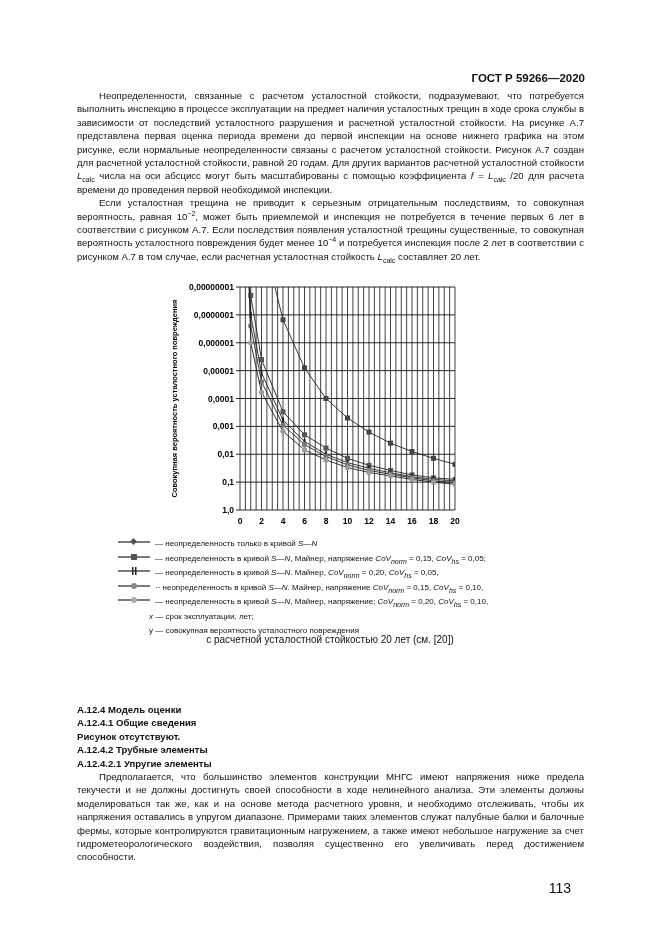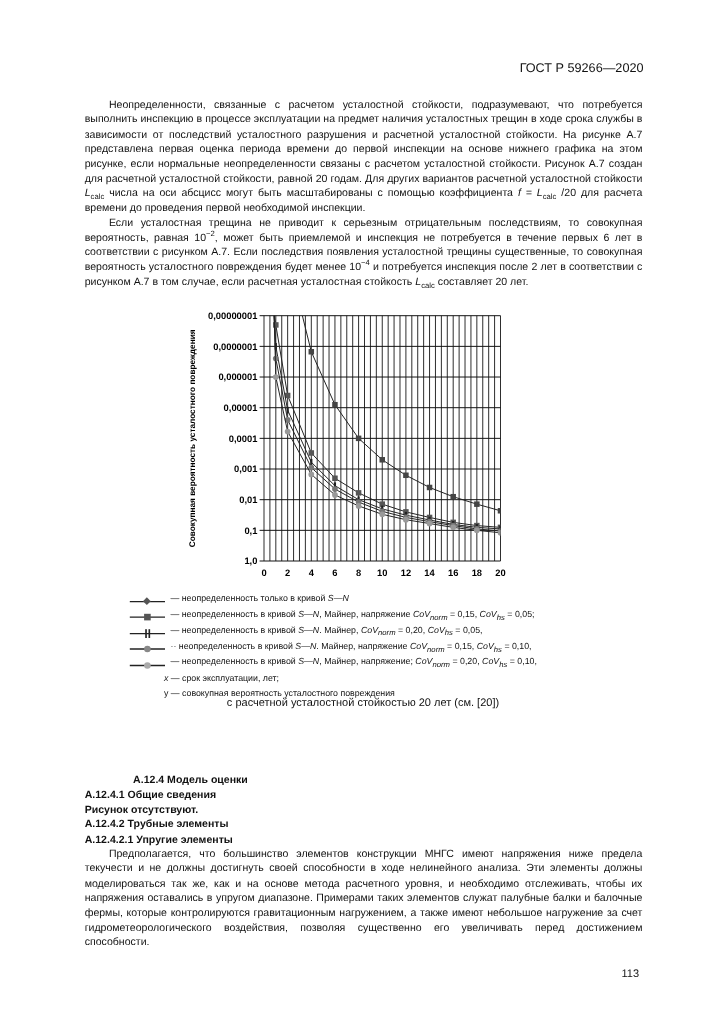--- a/index.html
+++ b/index.html
@@ -1,32 +1,32 @@
 <!DOCTYPE html>
 <html><head>
 <meta charset="utf-8">
 <style>
   html, body { margin:0; padding:0; background:#fff; }
   body { width:661px; height:935px; position:relative; overflow:hidden;
          font-family:"Liberation Sans", sans-serif; color:#111; font-size:9.6px; }
-  .hdr { position:absolute; right:76px; top:56px; font-weight:normal; font-size:11.5px; }
+  .hdr { position:absolute; right:76px; top:72px; font-weight:bold; font-size:11.5px; }
   .para { position:absolute; left:77px; width:507px; line-height:13.4px; text-align:justify; }
   .para p { margin:0; text-indent:22px; }
   sub, sup { font-size:7px; line-height:0; }
   .chart { position:absolute; left:160px; top:280px; width:320px; height:250px; }
   .legend { position:absolute; left:117px; top:537px; width:460px; font-size:8px; line-height:14.5px; }
-  .legend .row { display:flex; align-items:flex-end; white-space:nowrap; }
+  .legend .row { display:flex; align-items:flex-start; white-space:nowrap; }
   .legend .mk { width:34px; height:10px; margin-right:4px; }
   .legend .xy { padding-left:32px; }
   .caption { position:absolute; left:80px; width:500px; top:633px; text-align:center; font-size:10px; line-height:13px; }
   .sec { position:absolute; left:77px; top:703px; width:507px; line-height:13.4px; }
   .sec .ln { margin:0;font-weight:bold; }
-  .sec .b { font-weight:bold;margin-left:44px; }
+  .sec .b { font-weight:bold; }
   .sec p.body { margin:0; text-indent:22px; text-align:justify; }
-  .pageno { position:absolute; right:80px; top:880px; font-size:10px; }
+  .pageno { position:absolute; right:90px; top:880px; font-size:14px; }
 </style>
 </head>
 <body>
 
 <div class="hdr">ГОСТ Р 59266—2020</div>
 
 <div class="para" style="top:89px;">
   <p><span>Неопределенности, связанные с расчетом усталостной стойкости, подразумевают, что потребуется выполнить инспекцию в процессе эксплуатации на предмет наличия усталостных трещин в ходе срока службы в зависимости от последствий усталостного разрушения и расчетной усталостной стойкости. На рисунке А.7 представлена первая оценка периода времени до первой инспекции на основе нижнего графика на этом рисунке, если нормальные неопределенности связаны с расчетом усталостной стойкости. Рисунок А.7 создан для расчетной усталостной стойкости, равной 20 годам. Для других вариантов расчетной усталостной стойкости </span><i>L</i><sub>calc</sub><span> числа на оси абсцисс могут быть масштабированы с помощью коэффициента </span><i>f = L</i><sub>calc</sub><span> /20 для расчета времени до проведения первой необходимой инспекции.</span></p>
   <p><span>Если усталостная трещина не приводит к серьезным отрицательным последствиям, то совокупная вероятность, равная 10</span><sup>−2</sup><span>, может быть приемлемой и инспекция не потребуется в течение первых 6 лет в соответствии с рисунком А.7. Если последствия появления усталостной трещины существенные, то совокупная вероятность усталостного повреждения будет менее 10</span><sup>−4</sup><span> и потребуется инспекция после 2 лет в соответствии с рисунком А.7 в том случае, если расчетная усталостная стойкость </span><i>L</i><sub>calc</sub><span> составляет 20 лет.</span></p>
 </div>

